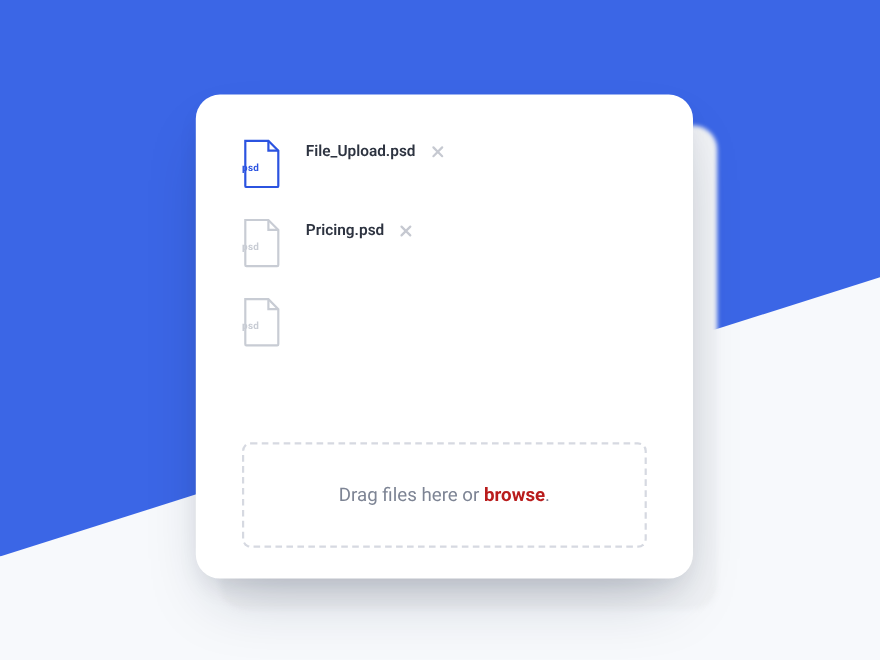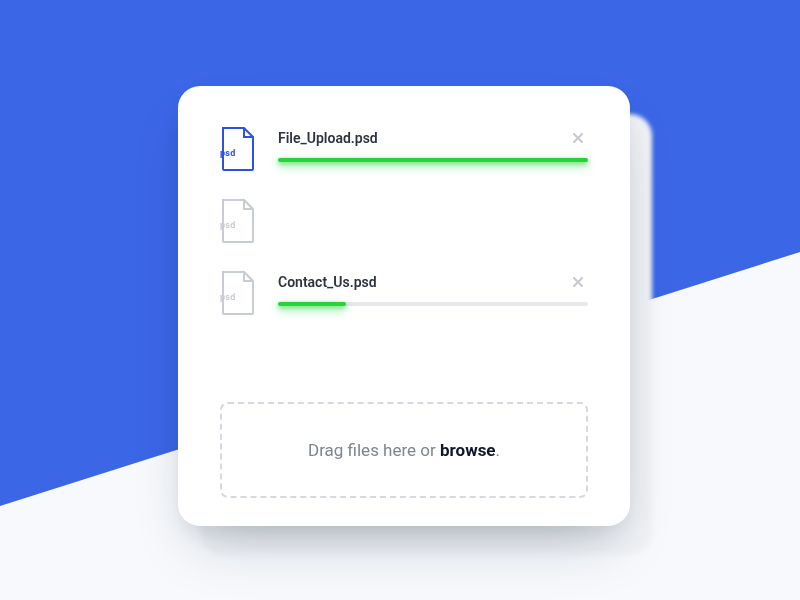--- a/index.html
+++ b/index.html
@@ -15,34 +15,34 @@
     box-shadow:0 30px 60px -20px rgba(20,30,60,0.25),0 12px 24px -8px rgba(20,30,60,0.12);
     box-sizing:border-box;padding:40px 42px 28px 42px;
     display:flex;flex-direction:column;gap:26px;
   }
   .file-row{display:flex;align-items:flex-start;gap:22px;}
   .file-icon{flex:0 0 36px;height:46px;position:relative;}
   .file-icon svg{display:block;}
   .file-icon .lbl{position:absolute;left:0;right:0;top:22px;text-align:left;font-size:9px;font-weight:700;letter-spacing:0.3px;}
   .file-icon.active .lbl{color:#2b53e0;}
   .file-icon.muted .lbl{color:#c8ccd4;}
-  .file-body{flex:1;display:flex;flex-direction:column;gap:10px;padding-top:2px;}
+  .file-body{flex:1;display:flex;flex-direction:row;gap:10px;padding-top:2px;}
   .file-top{display:flex;align-items:center;justify-content:space-between;gap:10px;}
   .file-name{font-size:14px;font-weight:600;color:#2d3340;}
   .file-close{width:20px;height:20px;display:flex;align-items:center;justify-content:center;color:#c6c9d1;cursor:pointer;}
   .file-close svg{display:block;}
   .progress{position:relative;height:4px;border-radius:3px;background:#e6e8ee;overflow:visible;}
   .progress .bar{position:absolute;left:0;top:0;height:100%;border-radius:3px;background:#28d33a;box-shadow:0 4px 10px rgba(40,211,58,0.55),0 2px 4px rgba(40,211,58,0.6);}
   .dropzone{
     margin-top:auto;
     border:2px dashed #d6d9e1;border-radius:8px;
     height:92px;display:flex;align-items:center;justify-content:center;
     color:#7d8494;font-size:17px;font-weight:400;cursor:pointer;
   }
-  .dropzone b{color:#0f172a;font-weight:700;}
+  .dropzone b{color:#b91c1c;font-weight:700;}
 </style>
 </head>
 <body>
 
 <div class="stage">
   <div class="blue-slab"></div>
   <div class="card-shadow2"></div>
 
   <div class="card">
 
@@ -70,42 +70,42 @@
     </div>
 
     <div class="file-row">
       <div class="file-icon muted">
         <svg width="36" height="46" viewBox="0 0 36 46">
           <path d="M3 2 H24 L33 11 V43 A1 1 0 0 1 32 44 H4 A1 1 0 0 1 3 43 V3 Z" fill="none" stroke="#c8ccd4" stroke-width="2"></path>
           <path d="M24 2 V11 H33" fill="none" stroke="#c8ccd4" stroke-width="2"></path>
         </svg>
         <span class="lbl">psd</span>
       </div>
+      <div class="file-body">
+        <div class="file-top">
+          <div class="file-name">Pricing.psd</div>
+          <div class="file-close">
+            <svg width="12" height="12" viewBox="0 0 12 12">
+                <path d="M2 2 L10 10 M10 2 L2 10" stroke="currentColor" stroke-width="2" stroke-linecap="round"></path>
+              </svg>
+          </div>
+        </div>
+        <div class="progress">
+          <div class="bar" style="width:70%"></div>
+        </div>
+      </div>
     </div>
 
     <div class="file-row">
       <div class="file-icon muted">
         <svg width="36" height="46" viewBox="0 0 36 46">
           <path d="M3 2 H24 L33 11 V43 A1 1 0 0 1 32 44 H4 A1 1 0 0 1 3 43 V3 Z" fill="none" stroke="#c8ccd4" stroke-width="2"></path>
           <path d="M24 2 V11 H33" fill="none" stroke="#c8ccd4" stroke-width="2"></path>
         </svg>
         <span class="lbl">psd</span>
-      </div>
-      <div class="file-body">
-        <div class="file-top">
-          <div class="file-name">Contact_Us.psd</div>
-          <div class="file-close">
-            <svg width="12" height="12" viewBox="0 0 12 12">
-                <path d="M2 2 L10 10 M10 2 L2 10" stroke="currentColor" stroke-width="2" stroke-linecap="round"></path>
-              </svg>
-          </div>
-        </div>
-        <div class="progress">
-          <div class="bar" style="width:22%"></div>
-        </div>
       </div>
     </div>
 
     <div class="dropzone">
       <span>
         <span>Drag files here or </span><b>browse</b><span>.</span>
       </span>
     </div>
 
   </div>

